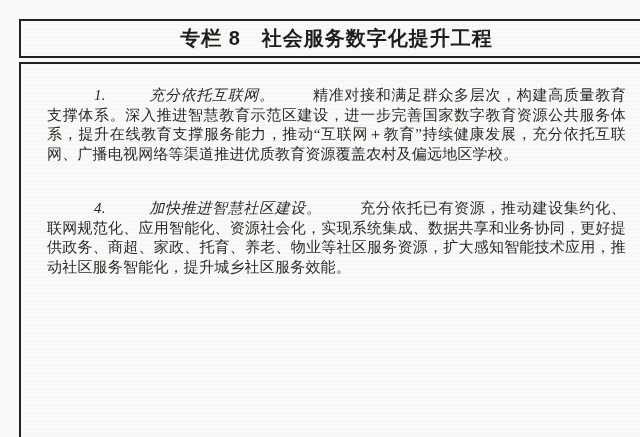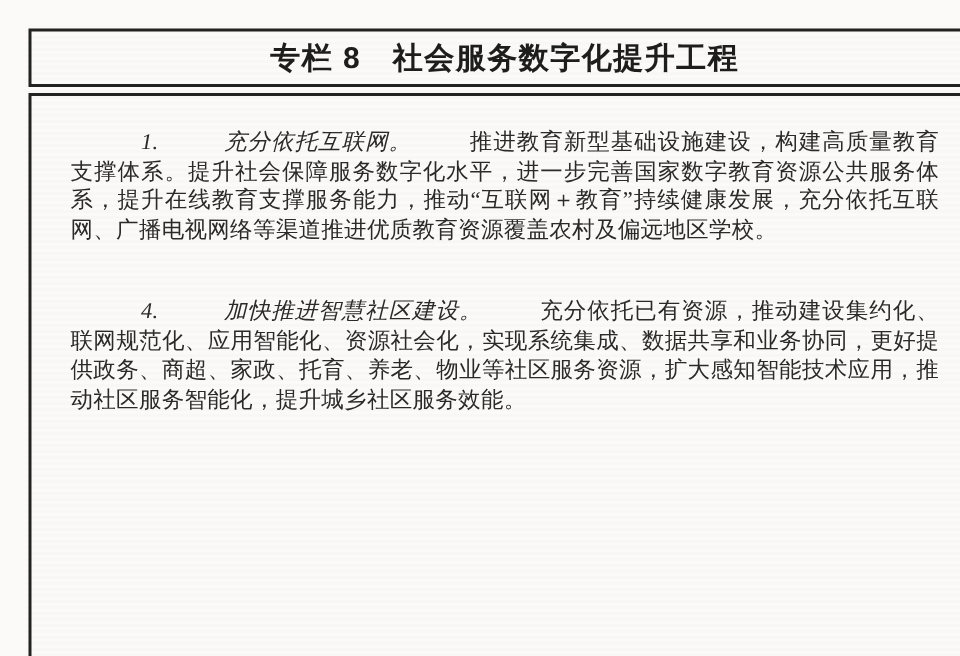--- a/index.html
+++ b/index.html
@@ -69,21 +69,21 @@
 
   <div class="title-box">
     <h1>专栏 8　社会服务数字化提升工程</h1>
   </div>
 
   <div class="body-box">
 
     <p class="para">
       <span class="item-num">1.</span>
       <span class="item-lead">充分依托互联网。</span>
-      <span class="item-rest">推进教育新型基础设施建设，构建高质量教育支撑体系。提升社会保障服务数字化水平，进一步完善国家数字教育资源公共服务体系，提升在线教育支撑服务能力，推动“互联网＋教育”持续健康发展，充分依托互联网、广播电视网络等渠道推进优质教育资源覆盖农村及偏远地区学校。</span>
+      <span class="item-rest">精准对接和满足群众多层次，构建高质量教育支撑体系。深入推进智慧教育示范区建设，进一步完善国家数字教育资源公共服务体系，提升在线教育支撑服务能力，推动“互联网＋教育”持续健康发展，充分依托互联网、广播电视网络等渠道推进优质教育资源覆盖农村及偏远地区学校。</span>
     </p>
 
 
 
     <p class="para">
       <span class="item-num">4.</span>
       <span class="item-lead">加快推进智慧社区建设。</span>
       <span class="item-rest">充分依托已有资源，推动建设集约化、联网规范化、应用智能化、资源社会化，实现系统集成、数据共享和业务协同，更好提供政务、商超、家政、托育、养老、物业等社区服务资源，扩大感知智能技术应用，推动社区服务智能化，提升城乡社区服务效能。</span>
     </p>
 

